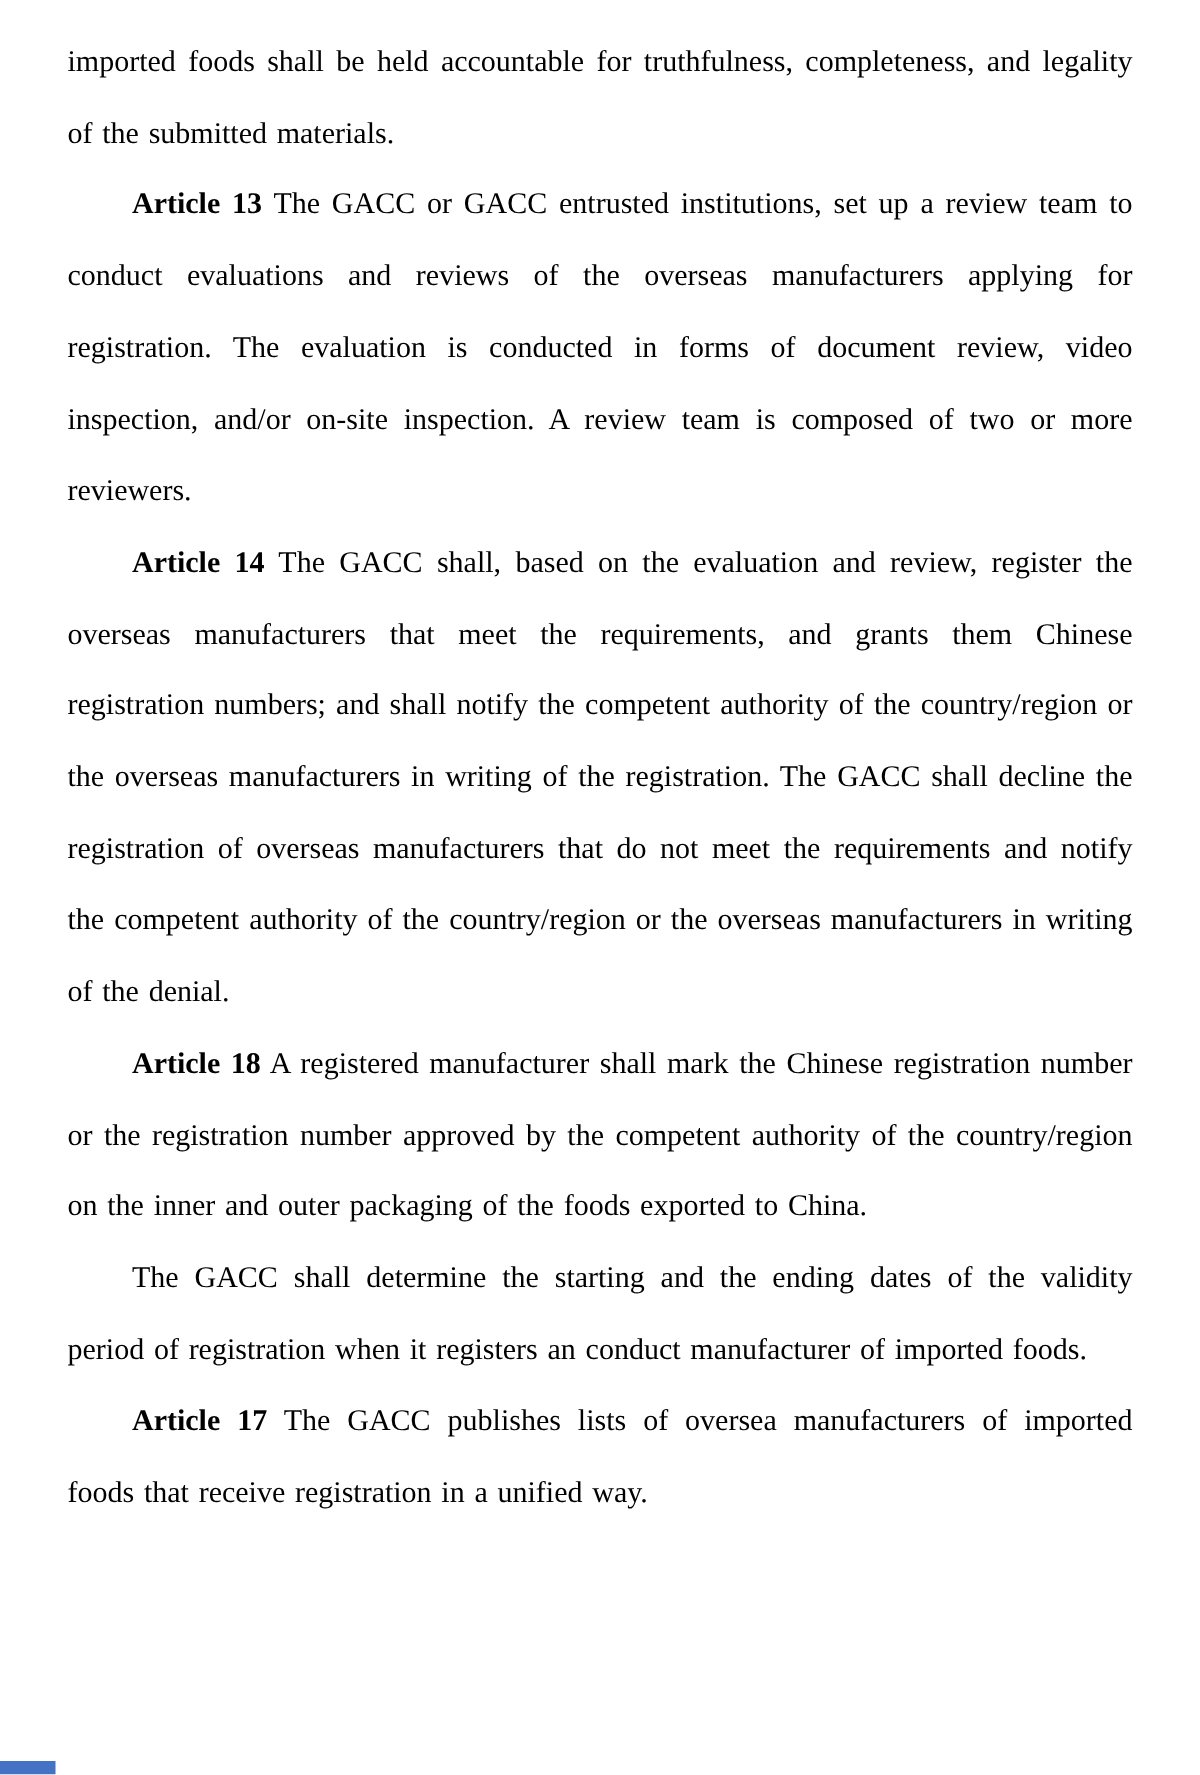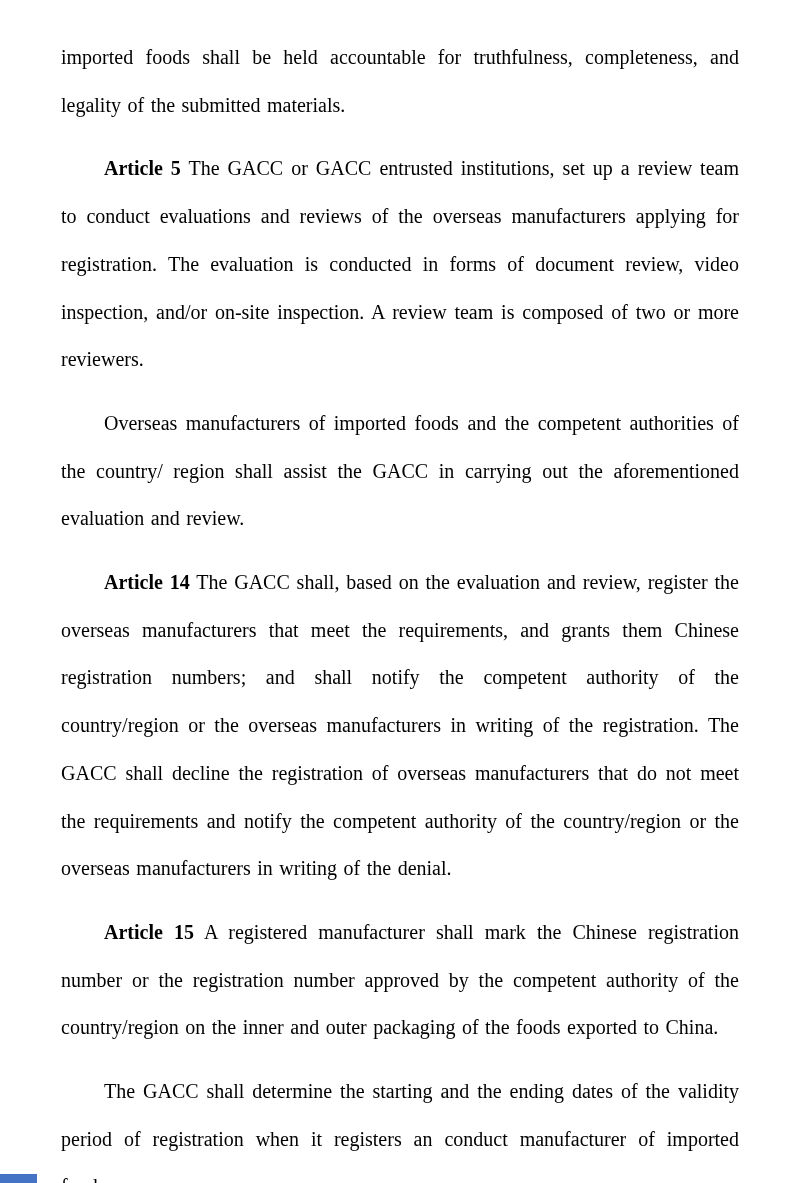--- a/index.html
+++ b/index.html
@@ -15,21 +15,21 @@
     font-family: "Liberation Serif", serif;
   }
   .doc {
     padding: 18px 45px 0 45px;
     font-size: 20px;
     line-height: 47.7px;
     color: #000000;
     text-align: justify;
   }
   .para {
-    margin: 16px;
+    margin: 0;
     word-spacing: 1.5px;
   }
   .para.indent {
     text-indent: 43px;
   }
   .bold {
     font-weight: bold;
   }
   .load-bar {
     position: absolute;
@@ -37,21 +37,20 @@
     bottom: 0;
     width: 37px;
     height: 9px;
   }
 </style>
 </head>
 <body style="background: rgb(255, 255, 255);">
 
 <div class="doc" style="color: rgb(0, 0, 0);">
     <p class="para"><span>imported foods shall be held accountable for truthfulness, completeness, and legality of the submitted materials.</span></p>
-    <p class="para indent"><span class="bold">Article 5</span><span> The GACC or GACC entrusted institutions, set up a review team to conduct evaluations and reviews of the overseas manufacturers applying for registration. The evaluation is conducted in forms of document review, video inspection, and/or on-site inspection. A review team is composed of two or more reviewers.</span></p>
-    <p class="para indent"><span>Overseas manufacturers of imported foods and the competent authorities of the country/ region shall assist the GACC in carrying out the aforementioned evaluation and review.</span></p>
+    <p class="para indent"><span class="bold">Article 13</span><span> The GACC or GACC entrusted institutions, set up a review team to conduct evaluations and reviews of the overseas manufacturers applying for registration. The evaluation is conducted in forms of document review, video inspection, and/or on-site inspection. A review team is composed of two or more reviewers.</span></p>
     <p class="para indent"><span class="bold">Article 14</span><span> The GACC shall, based on the evaluation and review, register the overseas manufacturers that meet the requirements, and grants them Chinese registration numbers; and shall notify the competent authority of the country/region or the overseas manufacturers in writing of the registration. The GACC shall decline the registration of overseas manufacturers that do not meet the requirements and notify the competent authority of the country/region or the overseas manufacturers in writing of the denial.</span></p>
-    <p class="para indent"><span class="bold">Article 15</span><span> A registered manufacturer shall mark the Chinese registration number or the registration number approved by the competent authority of the country/region on the inner and outer packaging of the foods exported to China.</span></p>
+    <p class="para indent"><span class="bold">Article 18</span><span> A registered manufacturer shall mark the Chinese registration number or the registration number approved by the competent authority of the country/region on the inner and outer packaging of the foods exported to China.</span></p>
     <p class="para indent"><span>The GACC shall determine the starting and the ending dates of the validity period of registration when it registers an conduct manufacturer of imported foods.</span></p>
     <p class="para indent"><span class="bold">Article 17</span><span> The GACC publishes lists of oversea manufacturers of imported foods that receive registration in a unified way.</span></p>
   </div>
 
 <div class="load-bar" style="background: rgb(68, 114, 196);"></div>
 
 </body></html>

